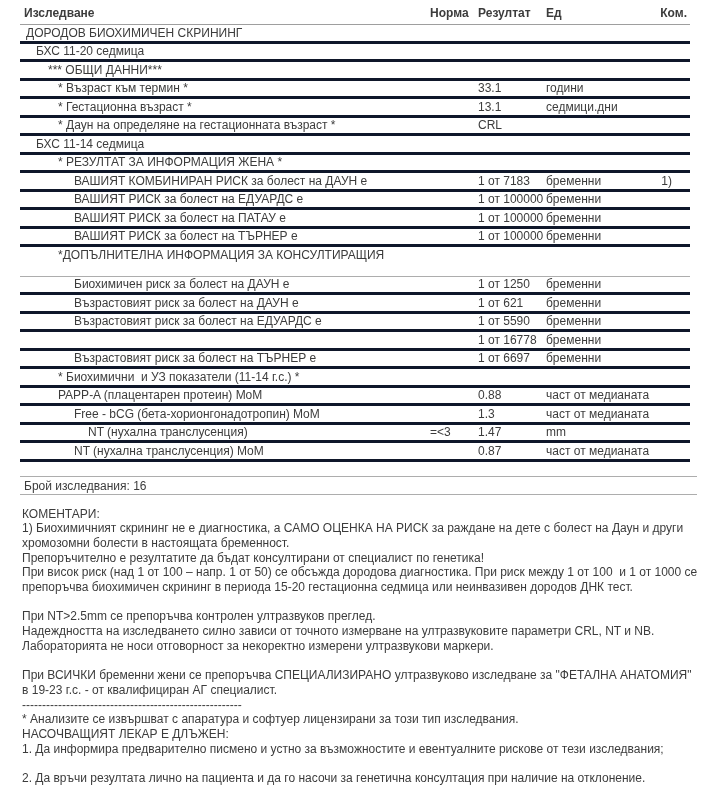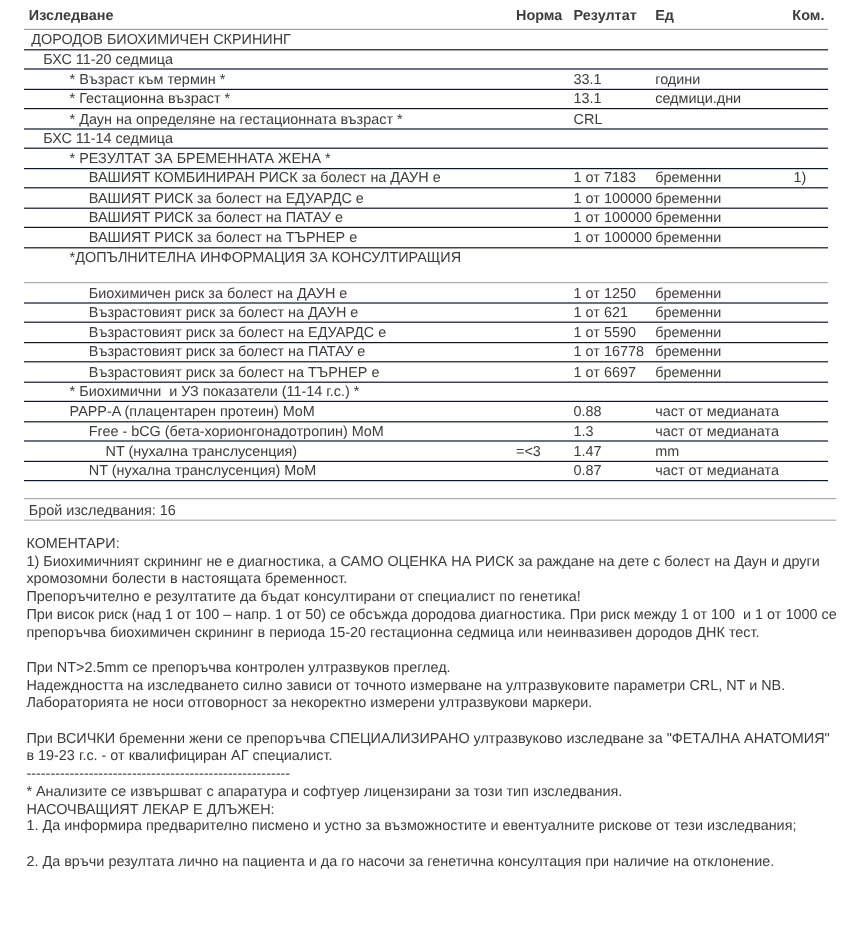--- a/index.html
+++ b/index.html
@@ -14,21 +14,21 @@
   
   .rtable{margin-left:20px;width:670px;font-size:12px;}
   .thead{position:relative;height:21px;border-bottom:1px solid #9e9e9e;}
   .thead .cell{position:absolute;top:3px;white-space:pre;font-weight:bold;}
   .c-name{left:4px;}
   .c-norm{left:410px;text-align:right;}
   .c-result{left:458px;}
   .c-unit{left:526px;}
   .c-comment{right:3px;text-align:right;}
 
-  .row{position:relative;height:15.5px;border-bottom:1px solid #0f172a;}
+  .row{position:relative;height:15.5px;border-bottom:3px solid #0f172a;}
   .row .cell{position:absolute;top:1.5px;line-height:13px;white-space:pre;}
   .row .norm{left:410px;}
   .row .result{left:458px;}
   .row .unit{left:526px;}
   .row .comment{right:18px;text-align:right;}
 
   
   .total-box{
     margin:14px 0 0 20px;width:677px;height:19px;
     border-top:1px solid #adadad;border-bottom:1px solid #adadad;
@@ -61,20 +61,27 @@
     <span class="cell comment"></span>
   </div>
         <div class="row">
     <span class="cell label" style="left: 16px;">БХС 11-20 седмица</span>
     <span class="cell norm"></span>
     <span class="cell result"></span>
     <span class="cell unit"></span>
     <span class="cell comment"></span>
   </div>
         <div class="row">
+    <span class="cell label" style="left: 28px;">*** ОБЩИ ДАННИ***</span>
+    <span class="cell norm"></span>
+    <span class="cell result"></span>
+    <span class="cell unit"></span>
+    <span class="cell comment"></span>
+  </div>
+        <div class="row">
     <span class="cell label" style="left: 38px;">* Възраст към термин *</span>
     <span class="cell norm"></span>
     <span class="cell result">33.1</span>
     <span class="cell unit">години</span>
     <span class="cell comment"></span>
   </div>
         <div class="row">
     <span class="cell label" style="left: 38px;">* Гестационна възраст *</span>
     <span class="cell norm"></span>
     <span class="cell result">13.1</span>
@@ -89,21 +96,21 @@
     <span class="cell comment"></span>
   </div>
         <div class="row">
     <span class="cell label" style="left: 16px;">БХС 11-14 седмица</span>
     <span class="cell norm"></span>
     <span class="cell result"></span>
     <span class="cell unit"></span>
     <span class="cell comment"></span>
   </div>
         <div class="row">
-    <span class="cell label" style="left: 38px;">* РЕЗУЛТАТ ЗА БРЕМЕННАТА ЖЕНА *</span>
+    <span class="cell label" style="left: 38px;">* РЕЗУЛТАТ ЗА ИНФОРМАЦИЯ ЖЕНА *</span>
     <span class="cell norm"></span>
     <span class="cell result"></span>
     <span class="cell unit"></span>
     <span class="cell comment"></span>
   </div>
         <div class="row">
     <span class="cell label" style="left: 54px;">ВАШИЯТ КОМБИНИРАН РИСК за болест на ДАУН е</span>
     <span class="cell norm"></span>
     <span class="cell result">1 от 7183</span>
     <span class="cell unit">бременни</span>
@@ -152,21 +159,20 @@
     <span class="cell comment"></span>
   </div>
         <div class="row">
     <span class="cell label" style="left: 54px;">Възрастовият риск за болест на ЕДУАРДС е</span>
     <span class="cell norm"></span>
     <span class="cell result">1 от 5590</span>
     <span class="cell unit">бременни</span>
     <span class="cell comment"></span>
   </div>
         <div class="row">
-    <span class="cell label" style="left: 54px;">Възрастовият риск за болест на ПАТАУ е</span>
     <span class="cell norm"></span>
     <span class="cell result">1 от 16778</span>
     <span class="cell unit">бременни</span>
     <span class="cell comment"></span>
   </div>
         <div class="row">
     <span class="cell label" style="left: 54px;">Възрастовият риск за болест на ТЪРНЕР е</span>
     <span class="cell norm"></span>
     <span class="cell result">1 от 6697</span>
     <span class="cell unit">бременни</span>

